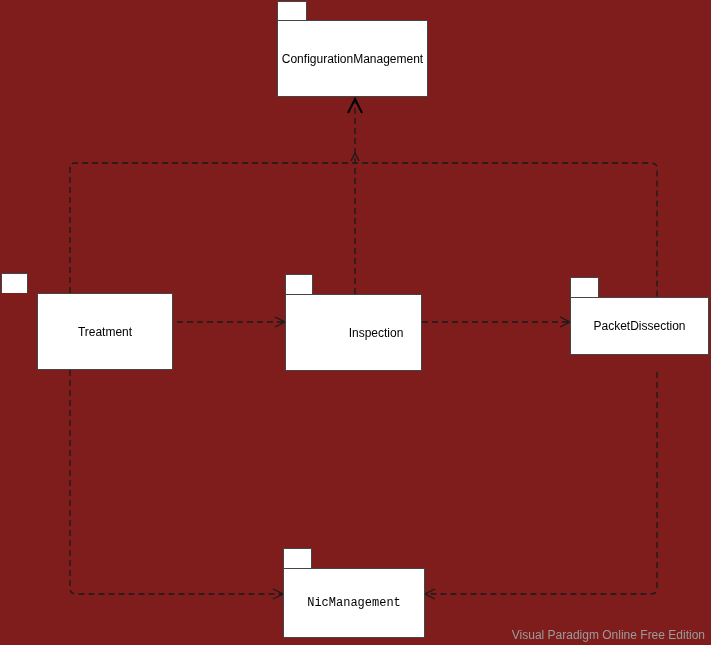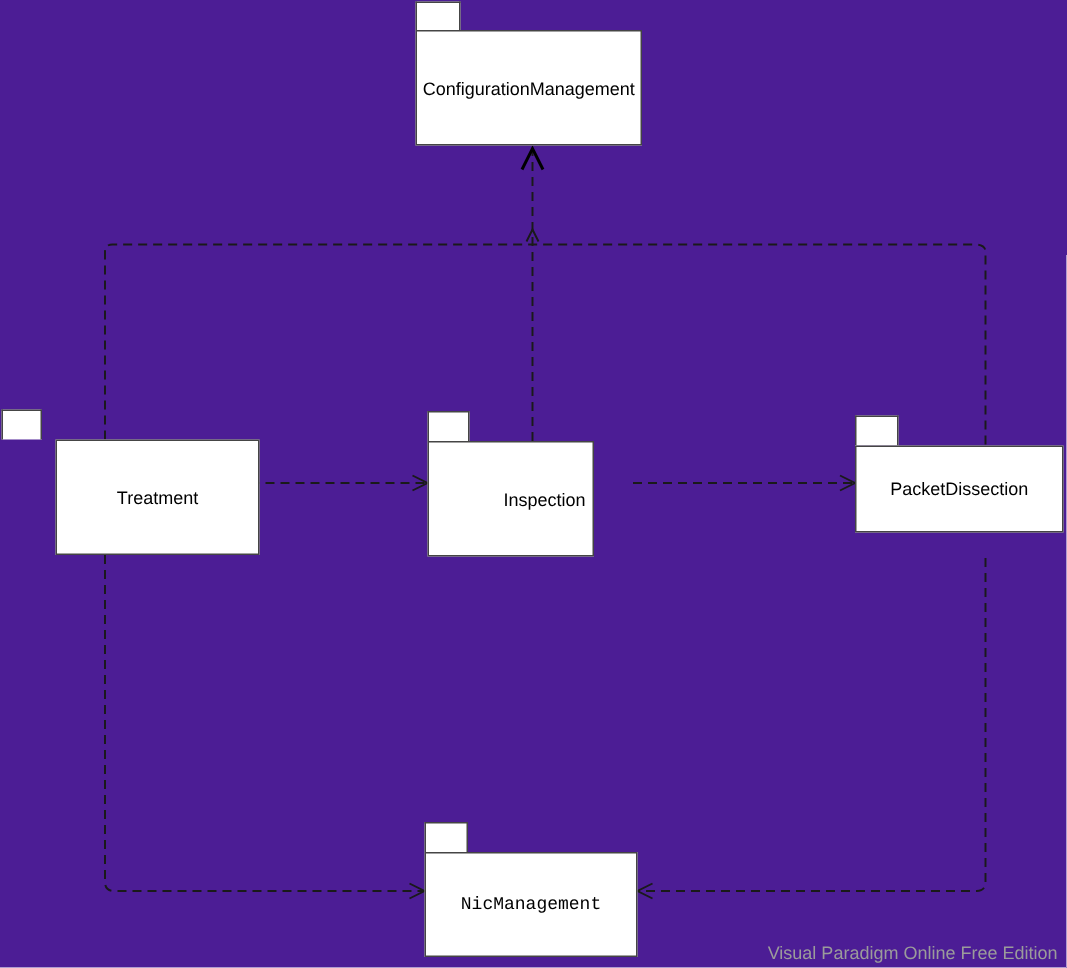--- a/index.html
+++ b/index.html
@@ -4,21 +4,21 @@
 <style>
   html, body {
     margin: 0;
     padding: 0;
     background: #ffffff;
   }
   #canvas {
     position: relative;
     width: 711px;
     height: 645px;
-    background: #4c1d95;
+    background: #7f1d1d;
     font-family: "Liberation Sans", sans-serif;
     overflow: hidden;
   }
   #edge-layer {
     position: absolute;
     left: 0;
     top: 0;
     width: 711px;
     height: 645px;
   }
@@ -51,21 +51,21 @@
   #pkg-cfg        { left: 277px; top: 1px;   width: 152px; height: 96px; }
   #pkg-cfg .tab   { left: 0;     top: 0;     width: 30px;  height: 19px; }
   #pkg-cfg .body  { left: 0;     top: 19px;  width: 151px; height: 77px; }
   
   #pkg-treat       { left: 1px;  top: 273px; width: 137px; height: 97px; }
   #pkg-treat .tab  { left: 0;    top: 0;     width: 27px;  height: 20px; }
   #pkg-treat .body { left: 0;    top: 20px;  width: 136px; height: 77px; margin-left: 36px; }
   
   #pkg-insp        { left: 285px; top: 274px; width: 137px; height: 97px; }
   #pkg-insp .tab   { left: 0;     top: 0;     width: 28px;  height: 20px; }
-  #pkg-insp .body  { left: 0;     top: 20px;  width: 111px; height: 77px; padding-left: 45px; }
+  #pkg-insp .body  { left: 0;     top: 20px;  width: 137px; height: 77px; padding-left: 45px; }
   
   #pkg-pd          { left: 570px; top: 277px; width: 140px; height: 95px; }
   #pkg-pd .tab     { left: 0;     top: 0;     width: 29px;  height: 20px; }
   #pkg-pd .body    { left: 0;     top: 20px;  width: 139px; height: 58px; }
   
   #pkg-nic         { left: 283px; top: 548px; width: 143px; height: 90px; font-family: Liberation Mono, monospace; }
   #pkg-nic .tab    { left: 0;     top: 0;     width: 29px;  height: 20px; }
   #pkg-nic .body   { left: 0;     top: 20px;  width: 142px; height: 70px; }
 
   #watermark {

